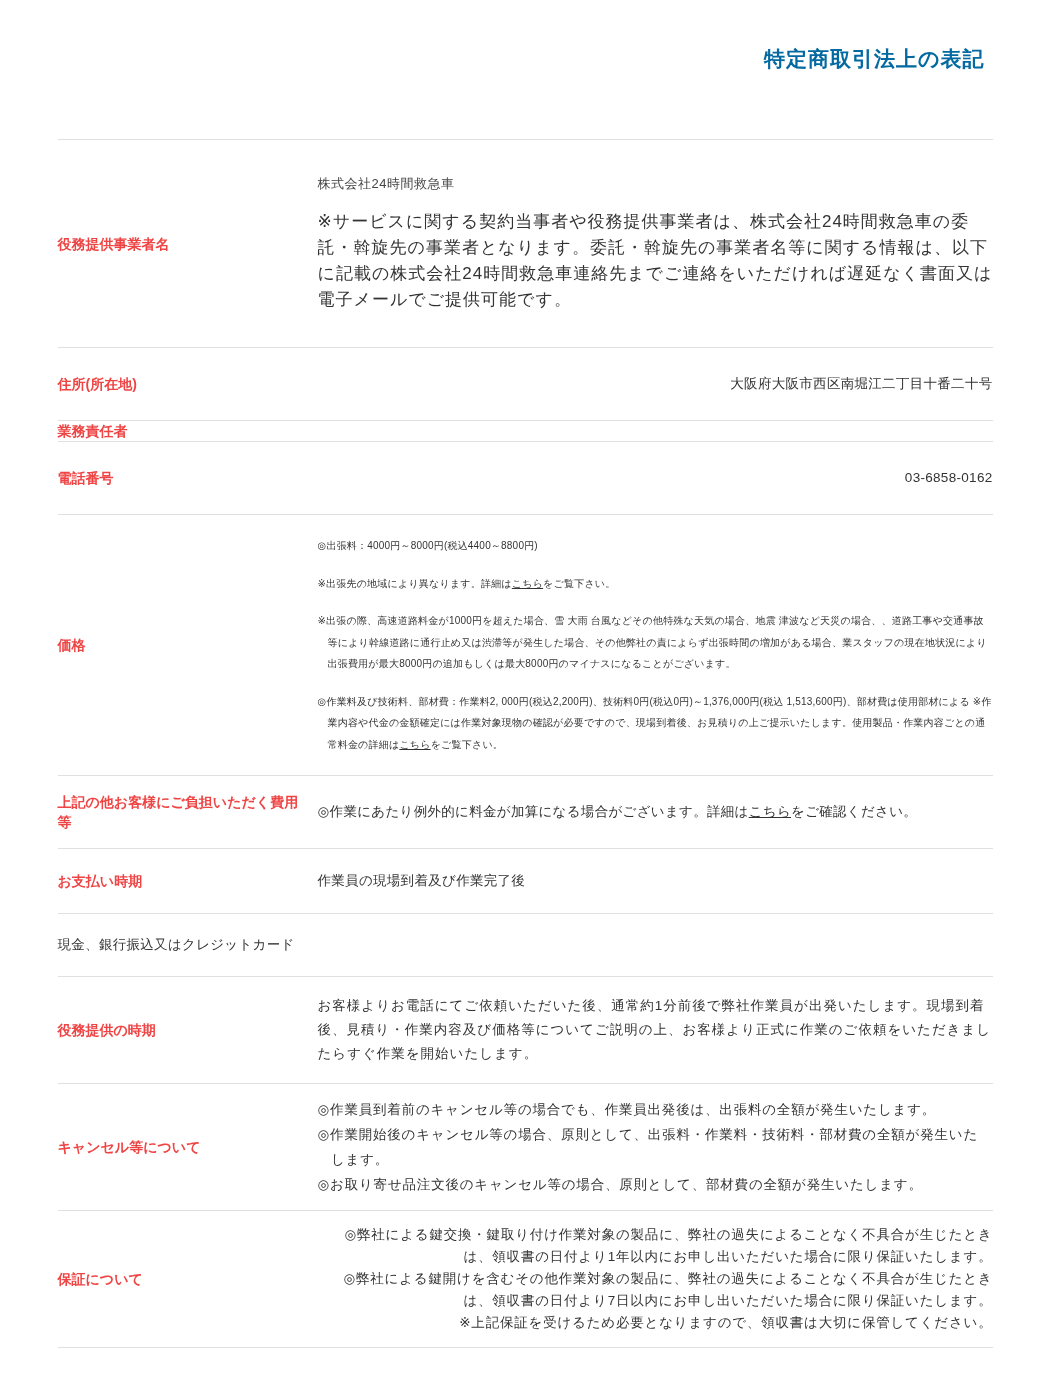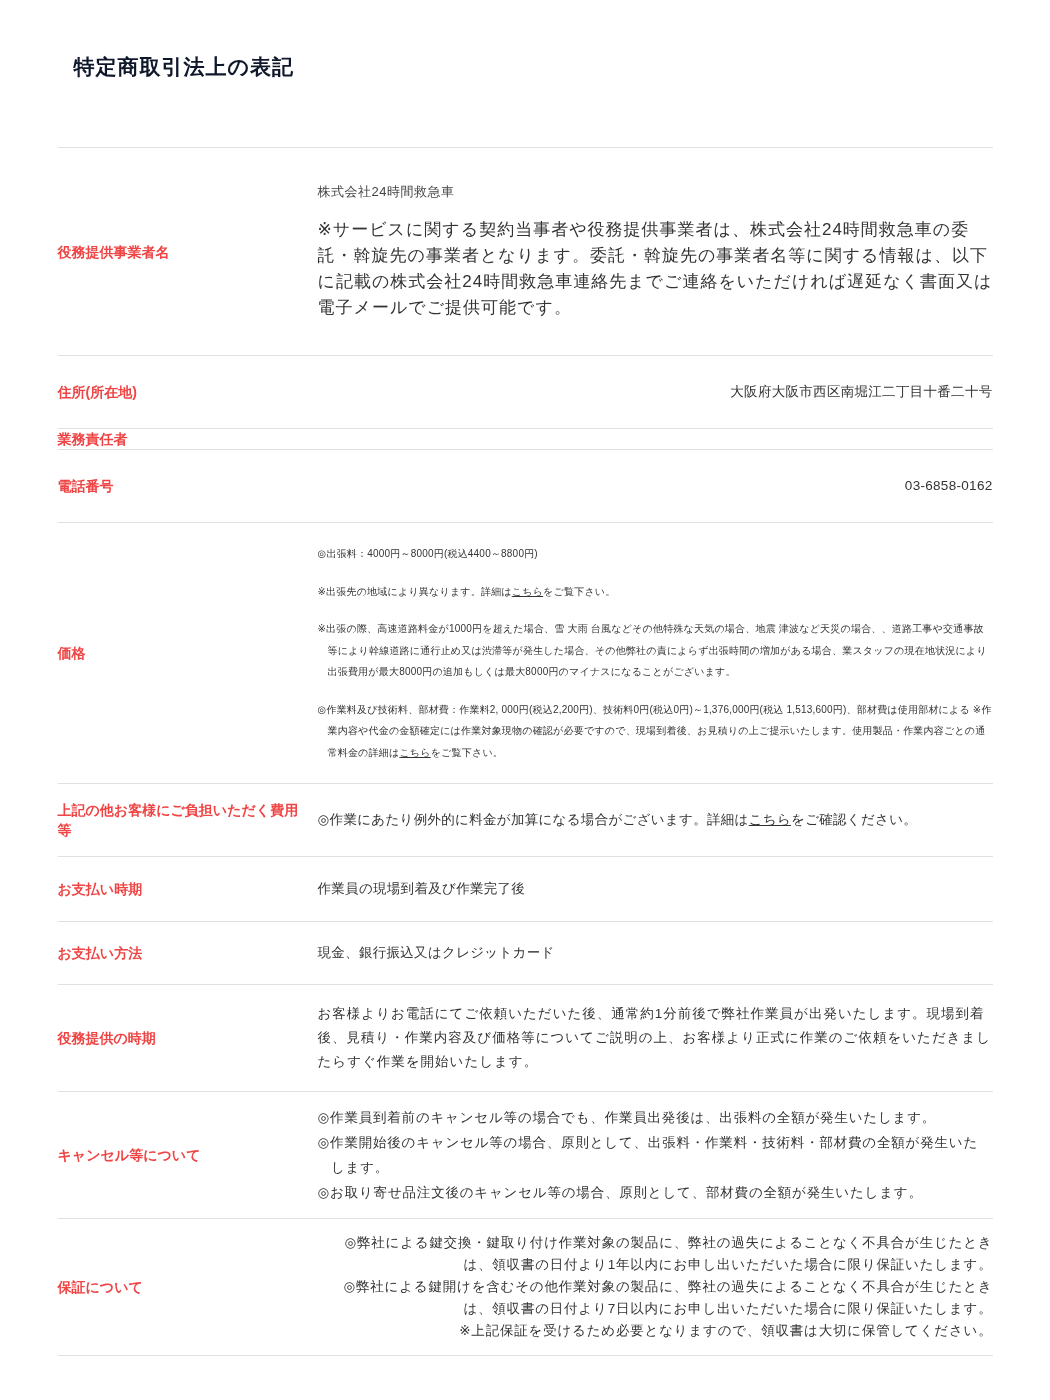--- a/index.html
+++ b/index.html
@@ -9,25 +9,25 @@
     width: 1050px;
     font-family: "Liberation Sans", "DejaVu Sans", sans-serif;
     color: #333333;
   }
   .page {
     width: 935px;
     margin: 0 auto;
     padding-top: 38px;
   }
   .page-title {
-    margin: 16px;
-    text-align: left;
+    margin: 8px;
+    text-align: right;
     font-size: 21px;
     font-weight: bold;
-    color: #0f172a;
+    color: #0369a1;
     letter-spacing: 1px;
     line-height: 26px;
   }
   .disclosure-table {
     margin-top: 67px;
     border-top: 1px solid #e0e0e0;
   }
   .row {
     display: flex;
     border-bottom: 1px solid #e0e0e0;
@@ -140,21 +140,20 @@
     </div>
 
     <div class="row row-pay-timing">
       <div class="row-label">お支払い時期</div>
       <div class="row-content">
         <p>作業員の現場到着及び作業完了後</p>
       </div>
     </div>
 
     <div class="row row-pay-method">
-      <div class="row-label">お支払い方法</div>
       <div class="row-content">
         <p>現金、銀行振込又はクレジットカード</p>
       </div>
     </div>
 
     <div class="row row-service-timing">
       <div class="row-label">役務提供の時期</div>
       <div class="row-content">
         <p>お客様よりお電話にてご依頼いただいた後、通常約1分前後で弊社作業員が出発いたします。現場到着後、見積り・作業内容及び価格等についてご説明の上、お客様より正式に作業のご依頼をいただきましたらすぐ作業を開始いたします。</p>
       </div>

